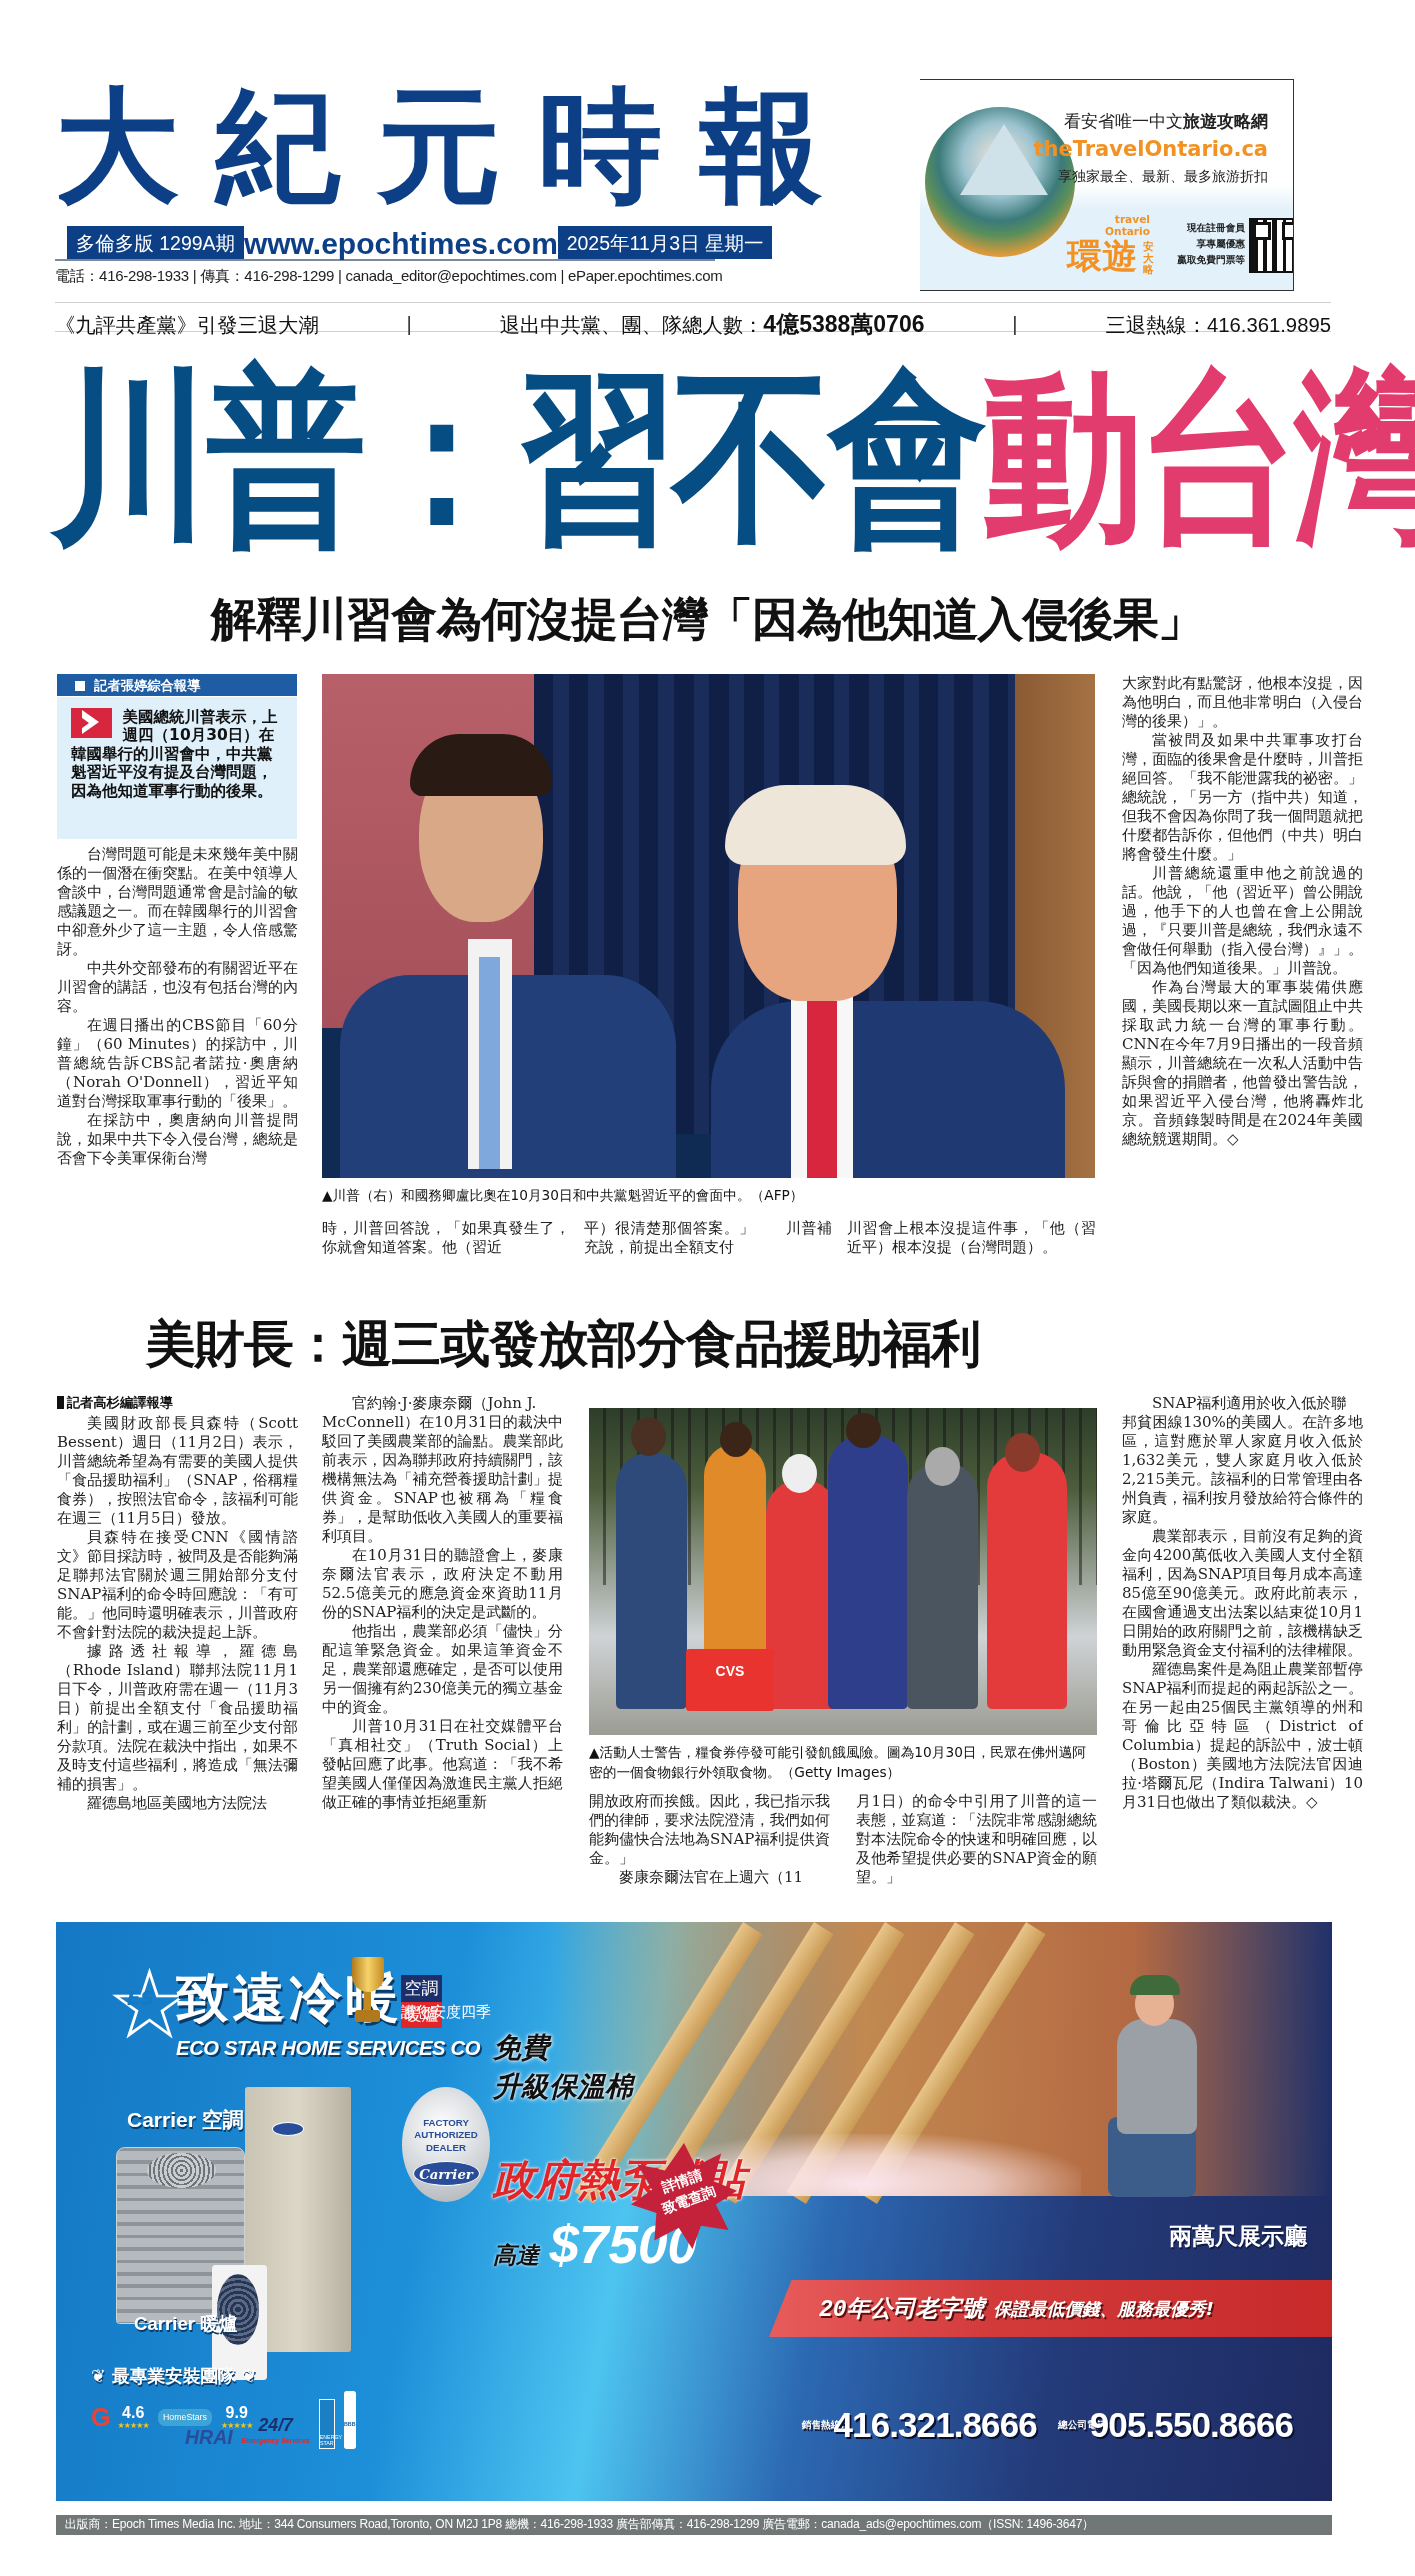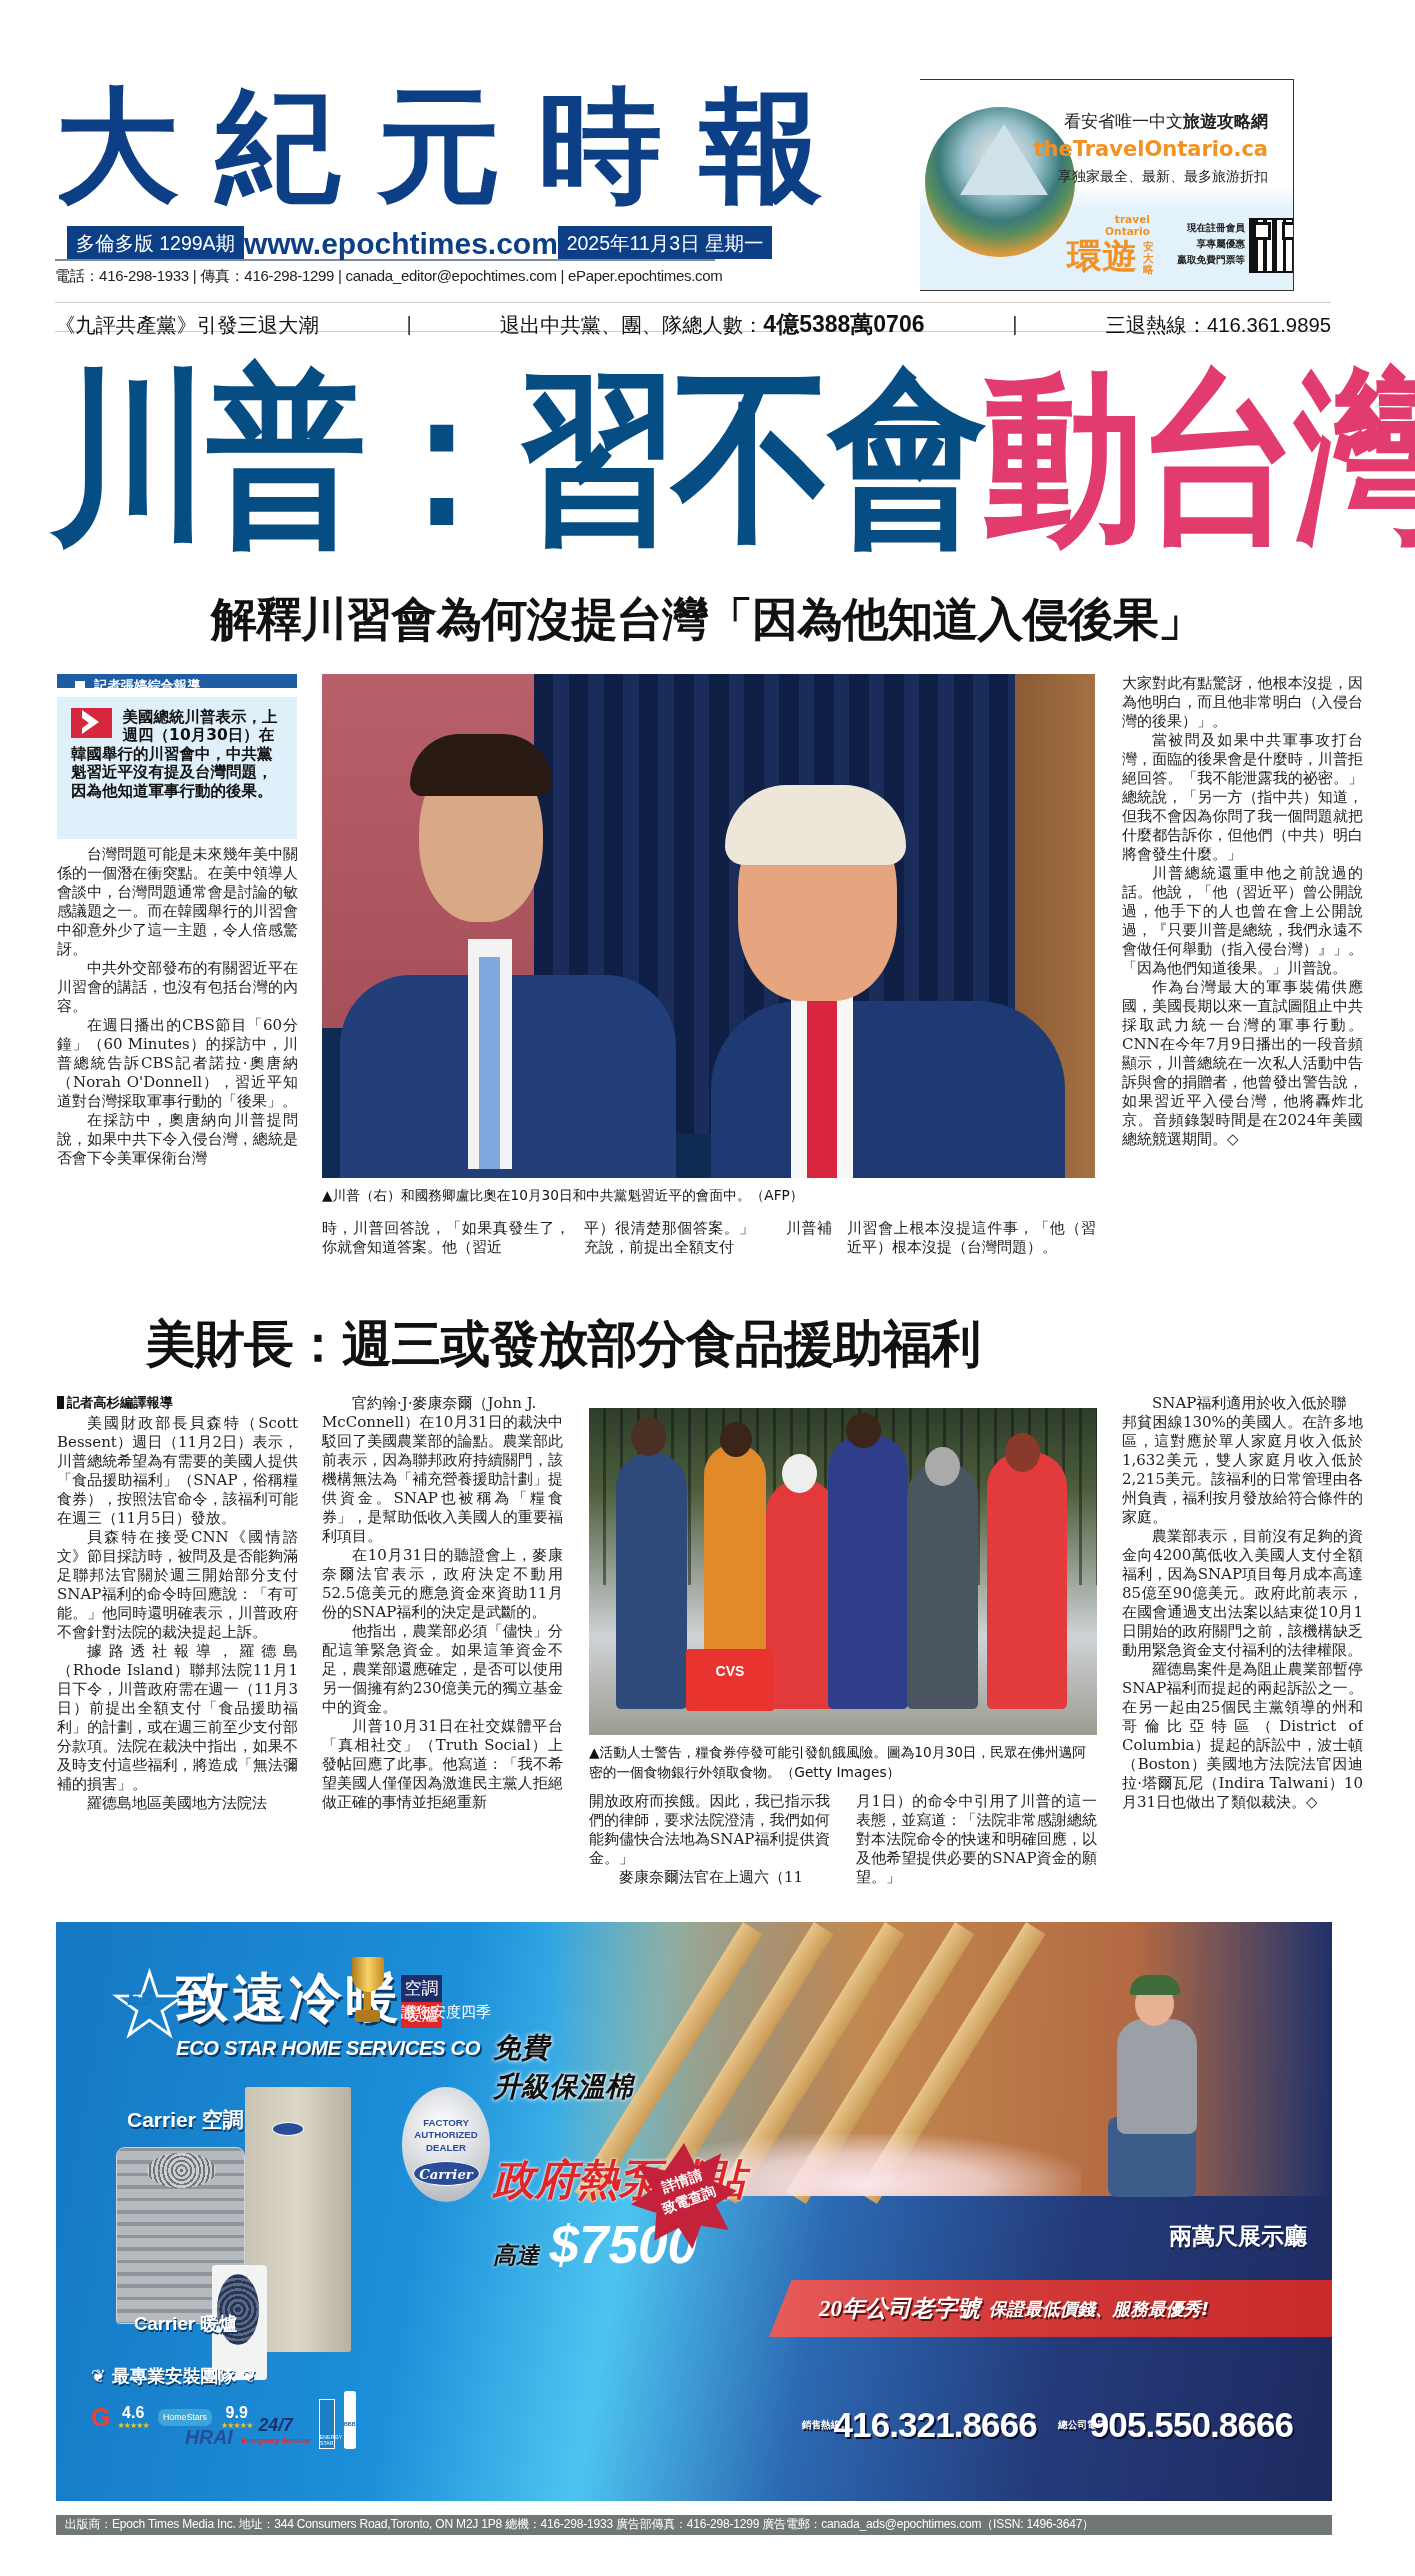--- a/index.html
+++ b/index.html
@@ -39,21 +39,21 @@
   .tuidang-bar .sep { color: #333; margin: 0 25px; }
   .tuidang-bar b { font-weight: bold; font-size: 23px; }
 
   
   .headline { left: 51px; top: 349px; width: 1283px; height: 217px; white-space: nowrap; font-family: "DejaVu Sans", sans-serif; font-weight: bold; font-size: 186px; line-height: 217px; letter-spacing: -5.3px; transform: scaleX(0.86); transform-origin: left top; }
   .headline .blue { color: #064d84; }
   .headline .pink { color: #e23c6e; }
   .subheadline { left: 88px; top: 588px; width: 1238px; text-align: center; font-family: "DejaVu Sans", sans-serif; font-weight: bold; font-size: 46px; color: #111; white-space: nowrap; letter-spacing: -0.9px; line-height: 62px; }
 
   
-  .byline-box { left: 57px; top: 674px; width: 240px; height: 14px; background: #1e5da4; color: #fff; font-family: "DejaVu Sans", sans-serif; font-size: 13.3px; font-weight: bold; line-height: 23px; padding-left: 17.7px; }
+  .byline-box { left: 57px; top: 674px; width: 240px; height: 22px; background: #1e5da4; color: #fff; font-family: "DejaVu Sans", sans-serif; font-size: 13.3px; font-weight: bold; line-height: 23px; padding-left: 17.7px; }
   .byline-box .sq { display: inline-block; width: 10.6px; height: 9.7px; background: #fff; margin-right: 8.8px; vertical-align: -0.9px; }
   .lede-box { left: 57px; top: 697px; width: 240px; height: 142px; background: #dff0fa; padding: 10.6px 14px 0 14px; font-family: "DejaVu Sans", sans-serif; font-weight: bold; font-size: 15.5px; line-height: 18.6px; color: #111; }
   .lede-arrow { float: left; width: 41px; height: 30px; margin: 0 10.6px 3.5px 0; background: #d7263d; position: relative; }
   .lede-arrow::after { content: ""; position: absolute; left: 10.6px; top: 2.7px; width: 0; height: 0; border-top: 12.4px solid transparent; border-bottom: 12.4px solid transparent; border-left: 17.7px solid #fff; }
   .lede-arrow::before { content: ""; position: absolute; left: 7px; top: 7px; width: 0; height: 0; border-top: 8px solid transparent; border-bottom: 8px solid transparent; border-left: 11.5px solid #d7263d; z-index: 2; }
 
   .col { font-family: "DejaVu Serif", serif; font-size: 15px; line-height: 19px; color: #222; text-align: justify; }
   .col p { text-indent: 2em; }
   .col1 { left: 57px; top: 845px; width: 241px; height: 433px; overflow: hidden; }
   .col-right1 { left: 1122px; top: 674px; width: 241px; height: 619px; overflow: hidden; }
@@ -142,21 +142,21 @@
   .ad2-photo .rafter { position: absolute; top: -17.7px; width: 23px; height: 318px; background: linear-gradient(90deg, #e8c58a, #c99a55); transform: rotate(32deg); }
   .ad2-photo .fluff { position: absolute; left: 88px; bottom: 0; width: 442px; height: 62px; background: radial-gradient(ellipse at 50% 80%, #fbe5ec 0%, rgba(251,229,236,0.7) 40%, transparent 75%); }
   .ad2-photo .worker-body { position: absolute; left: 566px; top: 97px; width: 80px; height: 115px; background: #9aa0a6; border-radius: 26.5px 26.5px 8.8px 8.8px; }
   .ad2-photo .worker-head { position: absolute; left: 584px; top: 60px; width: 39px; height: 44px; background: #e6b293; border-radius: 50%; }
   .ad2-photo .worker-cap { position: absolute; left: 579px; top: 53px; width: 50px; height: 19.5px; background: #3f6b3a; border-radius: 21px 21px 3.5px 3.5px; }
   .ad2-photo .worker-legs { position: absolute; left: 557px; top: 195px; width: 88px; height: 80px; background: #3c5d8a; border-radius: 8.8px; }
   .starburst { left: 575px; top: 221px; width: 106px; height: 106px; background: #c4213a; clip-path: polygon(50% 0%, 61% 22%, 85% 10%, 78% 36%, 100% 45%, 80% 58%, 92% 82%, 66% 78%, 58% 100%, 45% 80%, 22% 92%, 24% 66%, 0% 58%, 20% 44%, 6% 20%, 32% 26%); }
   .starburst-text { left: 594px; top: 249px; width: 71px; font-family: "DejaVu Sans", sans-serif; font-weight: bold; font-size: 14px; color: #fff; text-align: center; line-height: 19.5px; transform: rotate(-20deg); }
   .ad2-showroom { right: 25px; top: 299px; font-family: "DejaVu Sans", sans-serif; font-weight: bold; font-size: 23px; color: #fff; white-space: nowrap; text-shadow: 0.9px 1.8px 0 #101a40; }
   .ad2-ribbon { left: 713px; top: 358px; width: 563px; height: 57px; background: linear-gradient(90deg, #e85c5c 0%, #d23a3a 40%, #c82a2a 100%); clip-path: polygon(4% 0, 100% 0, 100% 100%, 0 100%); display: flex; align-items: center; padding-left: 50px; white-space: nowrap; }
-  .ad2-ribbon .big { font-family: Liberation Serif, serif; font-weight: bold; font-style: italic; font-size: 23px; color: #fff; text-shadow: 1.8px 1.8px 0 #5a1010; margin-right: 8.8px; }
+  .ad2-ribbon .big { font-family: Liberation Mono, monospace; font-weight: bold; font-style: italic; font-size: 23px; color: #fff; text-shadow: 1.8px 1.8px 0 #5a1010; margin-right: 8.8px; }
   .ad2-ribbon .small { font-family: "DejaVu Sans", sans-serif; font-weight: bold; font-style: italic; font-size: 17.7px; color: #fff; text-shadow: 1.8px 1.8px 0 #5a1010; }
   .ad2-address { right: 26.5px; top: 435px; font-family: "Liberation Sans", sans-serif; font-weight: bold; font-size: 30px; color: #fff; white-space: nowrap; letter-spacing: -0.9px; text-shadow: 1.8px 1.8px 0 #0a1030; }
   .ad2-phones { right: 26.5px; top: 483px; display: flex; align-items: center; gap: 8.8px; white-space: nowrap; font-family: "Liberation Sans", sans-serif; color: #fff; text-shadow: 1.8px 1.8px 0 #0a1030; }
   .ad2-phones .plabel { font-family: "DejaVu Sans", sans-serif; font-size: 9.7px; line-height: 12.4px; width: 23px; font-weight: bold; }
   .ad2-phones .pnum { font-weight: bold; font-size: 35px; letter-spacing: -0.9px; margin-right: 12.4px; }
 
   
   .footer { left: 56px; top: 2515px; width: 1276px; height: 19.5px; background: #717677; color: #fff; font-family: "Liberation Sans", sans-serif; font-size: 12px; line-height: 19.5px; padding-left: 8.8px; white-space: nowrap; overflow: hidden; letter-spacing: -0.2px; }
 </style>
 </head>

